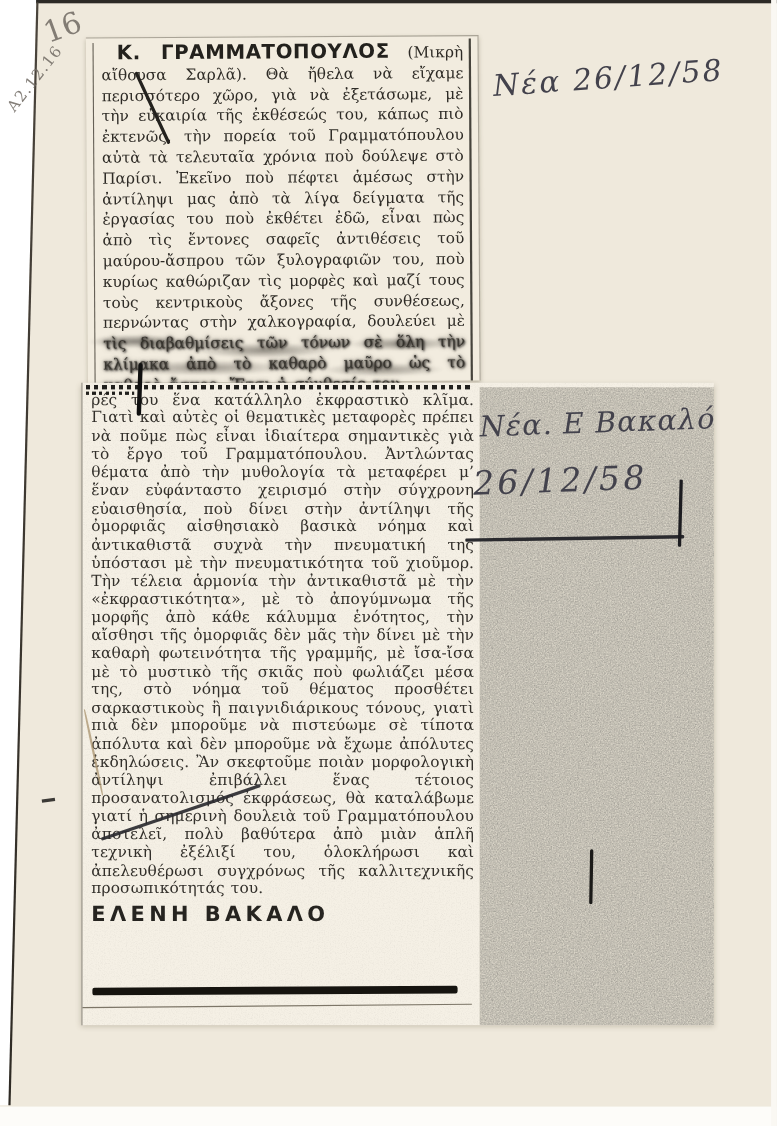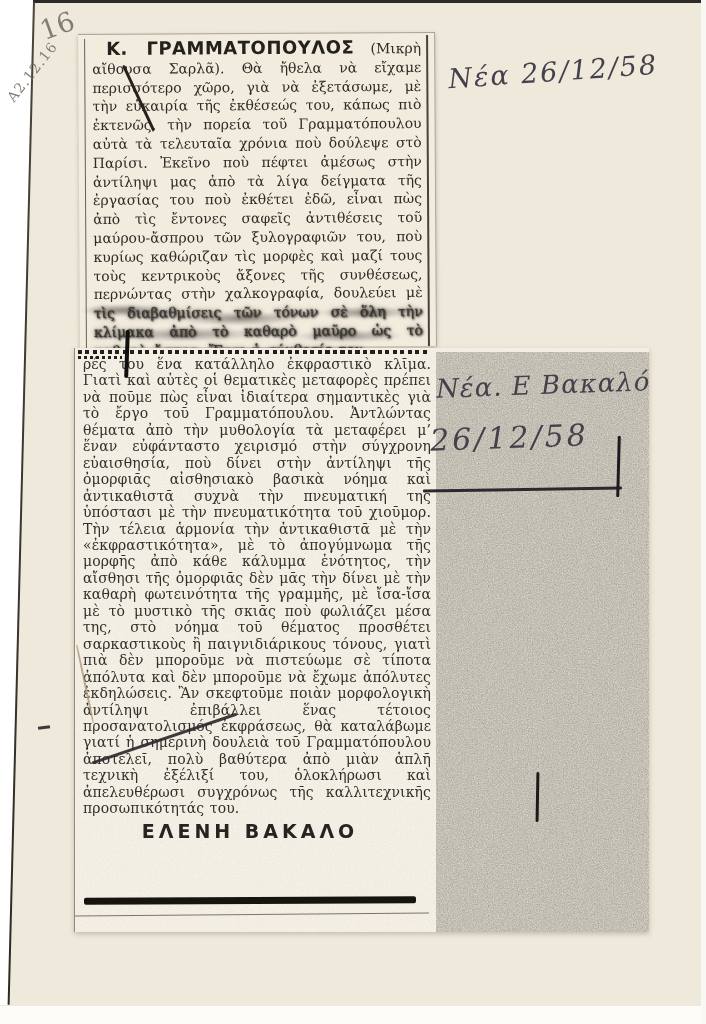--- a/index.html
+++ b/index.html
@@ -52,21 +52,21 @@
   
   .clip2{position:absolute;left:74px;top:348px;width:574px;height:584px;background:#f5f0e5;
          box-shadow:0 2px 5px rgba(95,85,60,.3);border-left:1px solid rgba(60,55,45,.55);}
   .clip2-dotted{position:absolute;left:3px;top:2px;width:352px;height:3.5px;
       background:repeating-linear-gradient(90deg,#1e1d1a 0 4px,transparent 4px 7.5px);}
   .clip2-dotted2{position:absolute;left:3px;top:8px;width:44px;height:2.5px;
       background:repeating-linear-gradient(90deg,#1e1d1a 0 3px,transparent 3px 6px);}
   .clip2-textcol{position:absolute;left:8px;top:8px;width:348px;}
   .clip2-body{margin:0;font-size:14px;line-height:16.45px;color:#33302b;text-align:justify;
               letter-spacing:.1px;word-spacing:1px;text-indent:0;}
-  .clip2-byline{margin-top:3px;text-align:center;padding-right:14px;
+  .clip2-byline{margin-top:3px;text-align:left;padding-right:14px;
                 font-family:"DejaVu Sans",sans-serif;font-weight:bold;font-size:19px;
                 letter-spacing:4px;color:#262420;}
   .thick-rule{position:absolute;left:9px;top:549px;width:332px;height:7px;background:#16140f;
               transform:rotate(-0.3deg);border-radius:2px;}
   .thin-rule{position:absolute;left:0px;top:566px;width:354px;height:1.3px;
              background:rgba(95,88,72,.8);transform:rotate(-0.5deg);}
   .gray-col{position:absolute;left:361px;top:4px;width:213px;height:580px;background:#d8d3c6;overflow:hidden;}
   .gray-col svg{position:absolute;left:0;top:0;width:100%;height:100%;opacity:.75;}
   .paper-noise{position:absolute;left:0;top:0;width:100%;height:100%;opacity:.18;pointer-events:none;}
 

